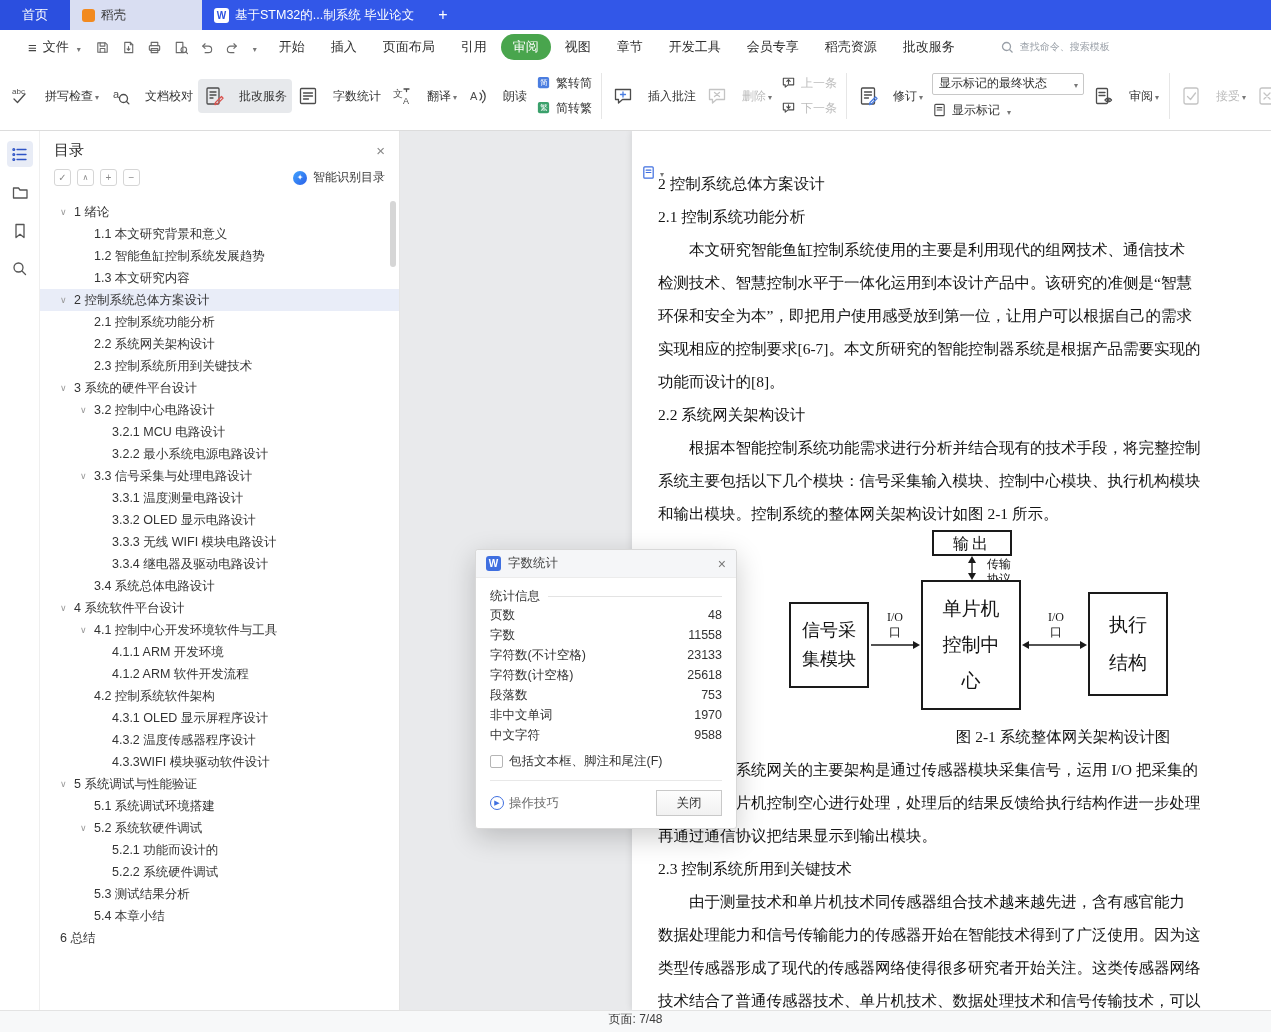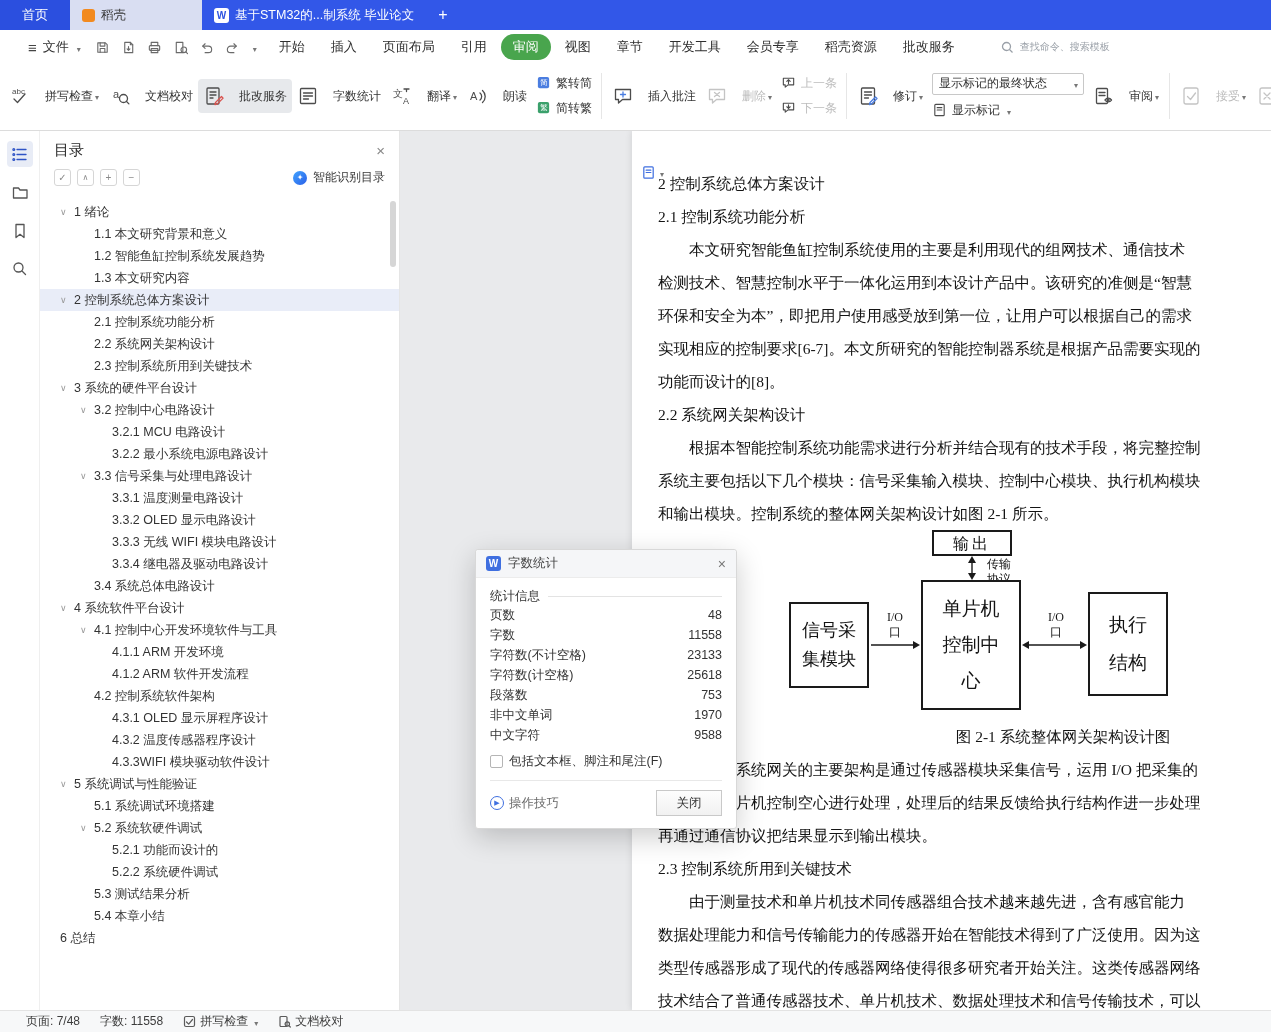--- a/index.html
+++ b/index.html
@@ -120,21 +120,21 @@
   .dlg-check { display:flex; align-items:center; gap:6px; margin:8px 0 10px; }
   .cb { width:13px; height:13px; border:1px solid #b5b5b5; border-radius:2px; background:#fff; flex:0 0 auto; }
   .dlg-div { height:1px; background:#e8e8e8; }
   .dlg-foot { display:flex; align-items:center; justify-content:space-between; padding:9px 14px 12px; }
   .tips { display:flex; align-items:center; gap:5px; color:#666; }
   .tips-ic { width:14px; height:14px; border:1.2px solid #3f6fe0; border-radius:50%; color:#3f6fe0; font-size:7px; display:flex; align-items:center; justify-content:center; }
   .tips-ic::after { content:"▶"; }
   .btn-close { min-width:66px; height:26px; border:1px solid #c9c9c9; border-radius:0; background:linear-gradient(#fdfdfd,#f1f1f1); display:flex; align-items:center; justify-content:center; color:#333; }
 
   
-  .statusbar { position:absolute; left:0; right:0; bottom:0; height:22px; background:#f7f8f9; border-top:1px solid #e3e3e3; display:flex; align-items:center; gap:20px; padding:0 26px; font-size:12px; color:#3c3c3c; z-index:60; }
+  .statusbar { position:absolute; left:0; right:0; bottom:0; height:22px; background:#f7f8f9; border-top:1px solid #e3e3e3; display:flex; align-items:center; gap:20px; padding:0 20px; font-size:12px; color:#3c3c3c; z-index:60;flex-direction:column; }
   .sb-item { display:flex; align-items:center; gap:4px; white-space:nowrap; }
   .sb-item svg { width:13px; height:13px; fill:none; stroke:#5a5a5a; stroke-width:1.2; stroke-linecap:round; stroke-linejoin:round; }
 </style>
 </head>
 <body>
 
 <div class="app">
 
   <header class="titlebar">
     <div class="tb-home">

